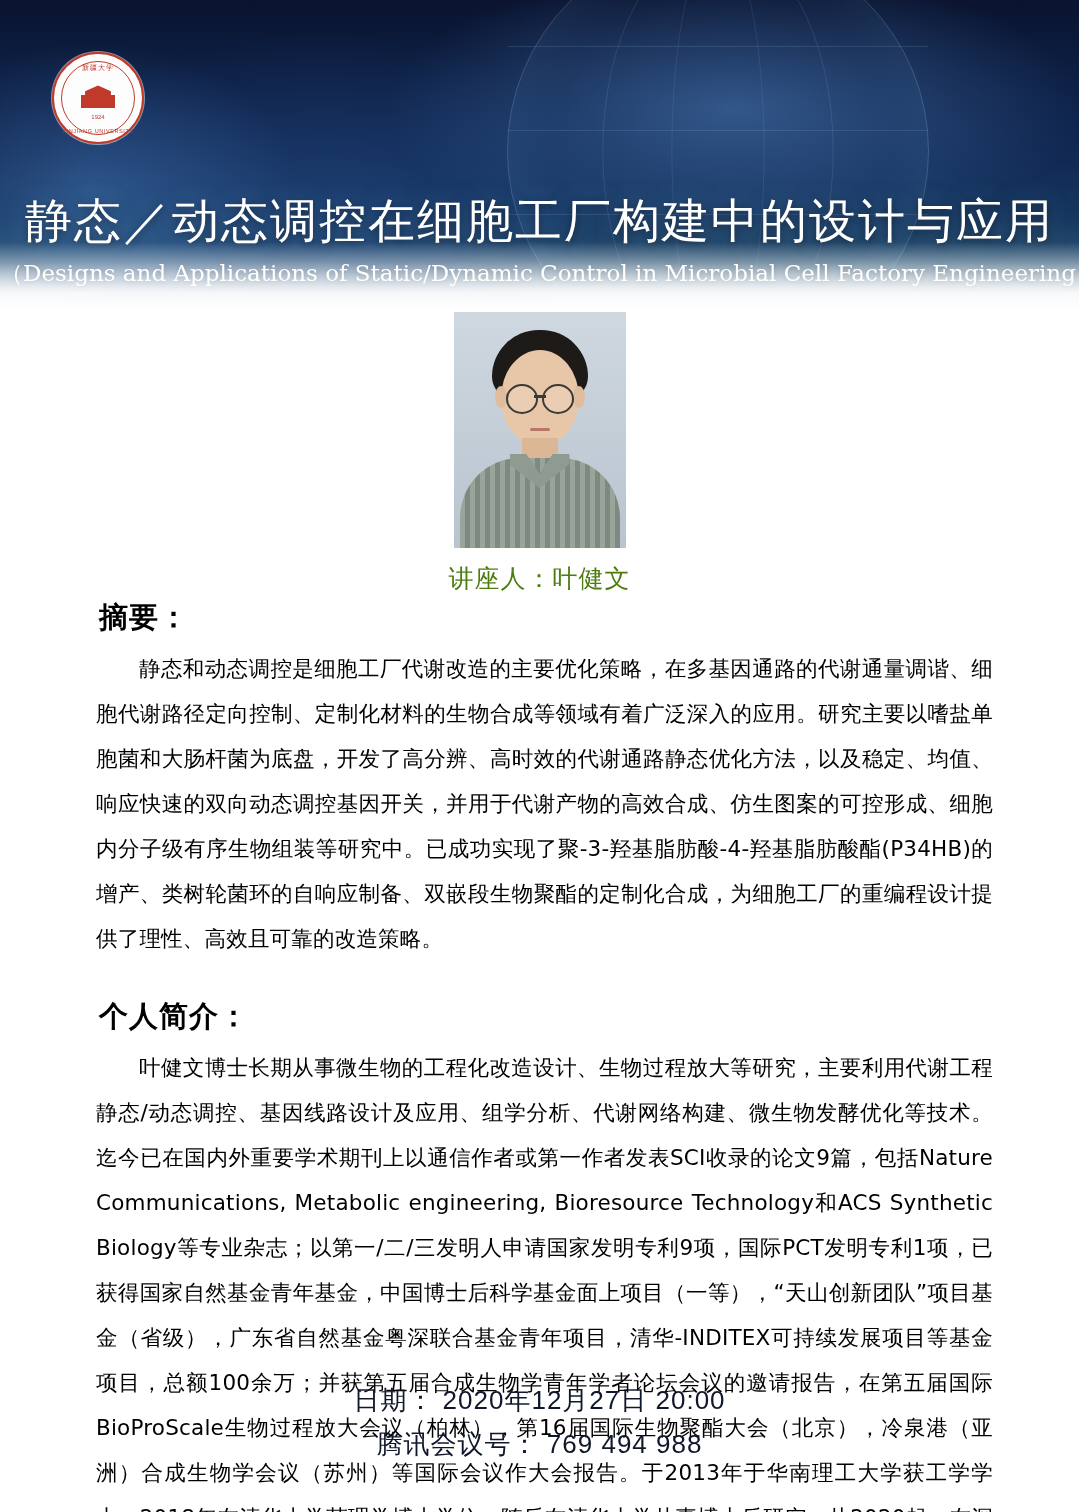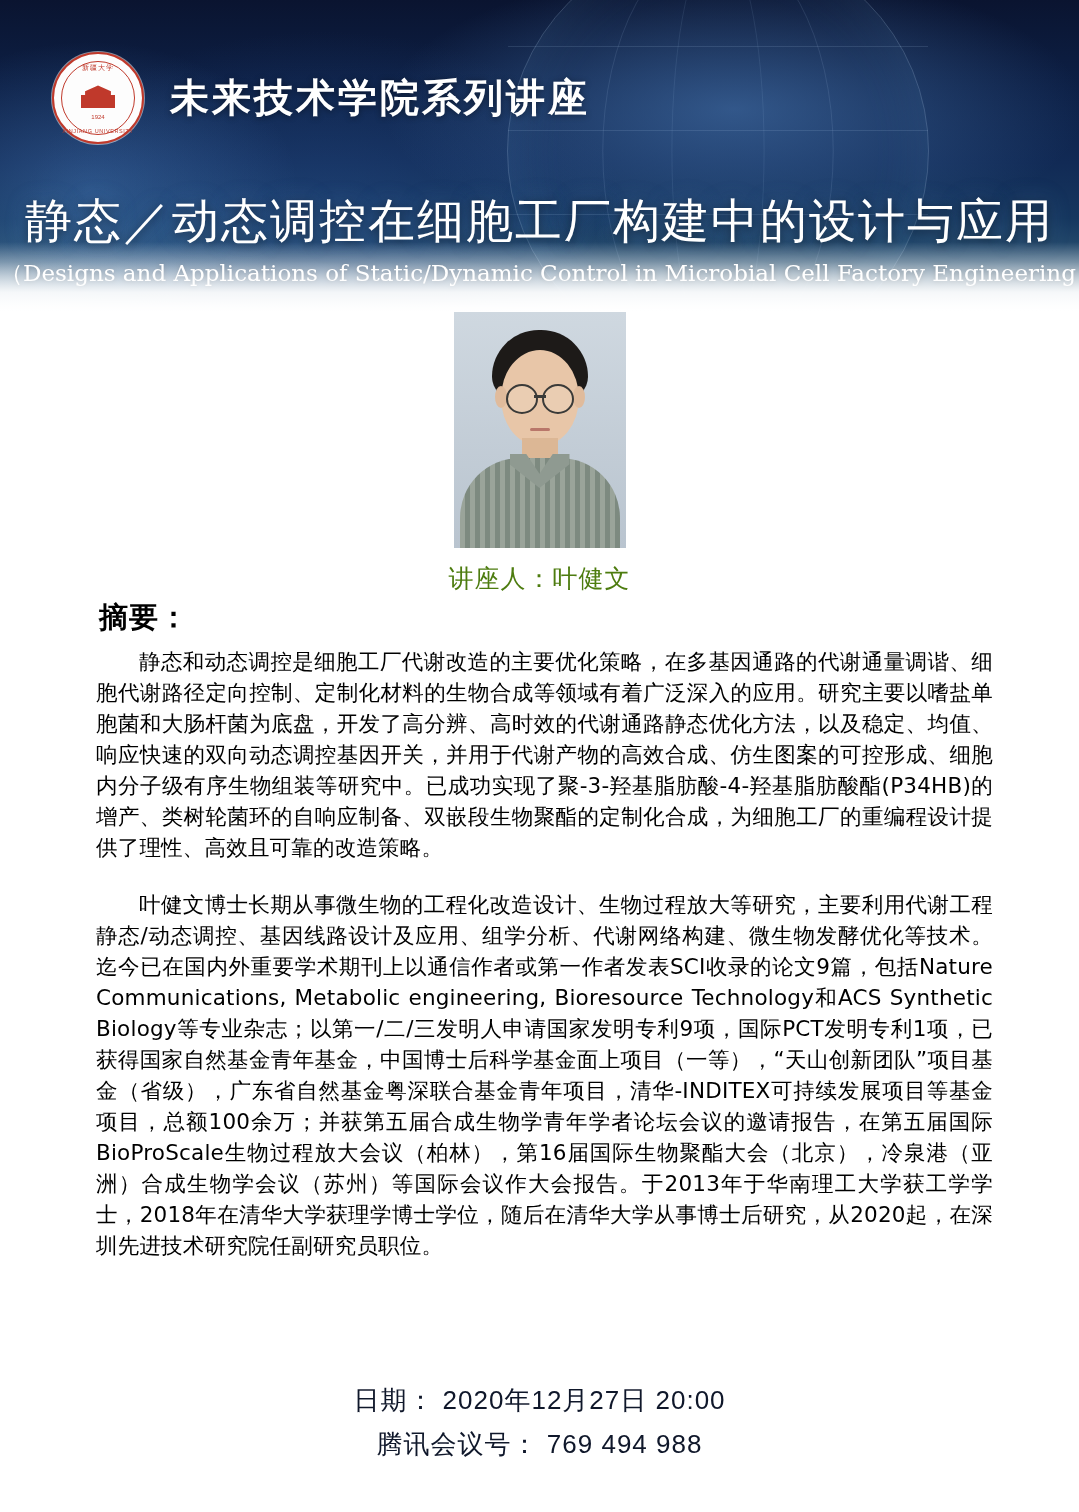--- a/index.html
+++ b/index.html
@@ -250,21 +250,21 @@
   .section-head {
     font-size: 29px;
     font-weight: bold;
     color: #000;
     margin: 10px 0 8px 3px;
     letter-spacing: 1px;
     font-family: "DejaVu Sans", "Liberation Sans", sans-serif;
   }
   .para {
     font-size: 21.5px;
-    line-height: 31px;
+    line-height: 45px;
     color: #000;
     text-align: justify;
     text-indent: 2em;
     letter-spacing: .2px;
     font-family: "DejaVu Sans", "Liberation Sans", sans-serif;
   }
   .gap { height: 26px; }
 
   
   .footer {
@@ -294,21 +294,20 @@
   </div>
 
   <div class="logo-row">
     <div class="logo-seal">
       <div class="inner-ring"></div>
       <div class="cn-top">新疆大学</div>
       <div class="gate"></div>
       <div class="year">1924</div>
       <div class="en-bottom">XINJIANG UNIVERSITY</div>
     </div>
-    <div class="series-title">未来技术学院系列讲座</div>
   </div>
 
   <div class="main-title">静态／动态调控在细胞工厂构建中的设计与应用</div>
   <div class="sub-title">（Designs and Applications of Static/Dynamic Control in Microbial Cell Factory Engineering）</div>
   <div class="bottom-fade"></div>
 </div>
 
 <div class="portrait-wrap">
   <div class="portrait">
     <div class="p-hair"></div>
@@ -325,19 +324,20 @@
   </div>
   <div class="speaker-line">讲座人：叶健文</div>
 </div>
 
 <div class="content">
   <div class="section-head">摘要：</div>
   <div class="para">静态和动态调控是细胞工厂代谢改造的主要优化策略，在多基因通路的代谢通量调谐、细胞代谢路径定向控制、定制化材料的生物合成等领域有着广泛深入的应用。研究主要以嗜盐单胞菌和大肠杆菌为底盘，开发了高分辨、高时效的代谢通路静态优化方法，以及稳定、均值、响应快速的双向动态调控基因开关，并用于代谢产物的高效合成、仿生图案的可控形成、细胞内分子级有序生物组装等研究中。已成功实现了聚-3-羟基脂肪酸-4-羟基脂肪酸酯(P34HB)的增产、类树轮菌环的自响应制备、双嵌段生物聚酯的定制化合成，为细胞工厂的重编程设计提供了理性、高效且可靠的改造策略。</div>
 
   <div class="gap"></div>
 
+  <div class="section-head">个人简介：</div>
   <div class="para">叶健文博士长期从事微生物的工程化改造设计、生物过程放大等研究，主要利用代谢工程静态/动态调控、基因线路设计及应用、组学分析、代谢网络构建、微生物发酵优化等技术。迄今已在国内外重要学术期刊上以通信作者或第一作者发表SCI收录的论文9篇，包括Nature Communications, Metabolic engineering, Bioresource Technology和ACS Synthetic Biology等专业杂志；以第一/二/三发明人申请国家发明专利9项，国际PCT发明专利1项，已获得国家自然基金青年基金，中国博士后科学基金面上项目（一等），“天山创新团队”项目基金（省级），广东省自然基金粤深联合基金青年项目，清华-INDITEX可持续发展项目等基金项目，总额100余万；并获第五届合成生物学青年学者论坛会议的邀请报告，在第五届国际BioProScale生物过程放大会议（柏林），第16届国际生物聚酯大会（北京），冷泉港（亚洲）合成生物学会议（苏州）等国际会议作大会报告。于2013年于华南理工大学获工学学士，2018年在清华大学获理学博士学位，随后在清华大学从事博士后研究，从2020起，在深圳先进技术研究院任副研究员职位。</div>
 </div>
 
 <div class="footer">
   <div class="footer-line">日期： 2020年12月27日  20:00</div>
   <div class="footer-line">腾讯会议号： 769 494 988</div>
 </div>
 
 </body></html>

